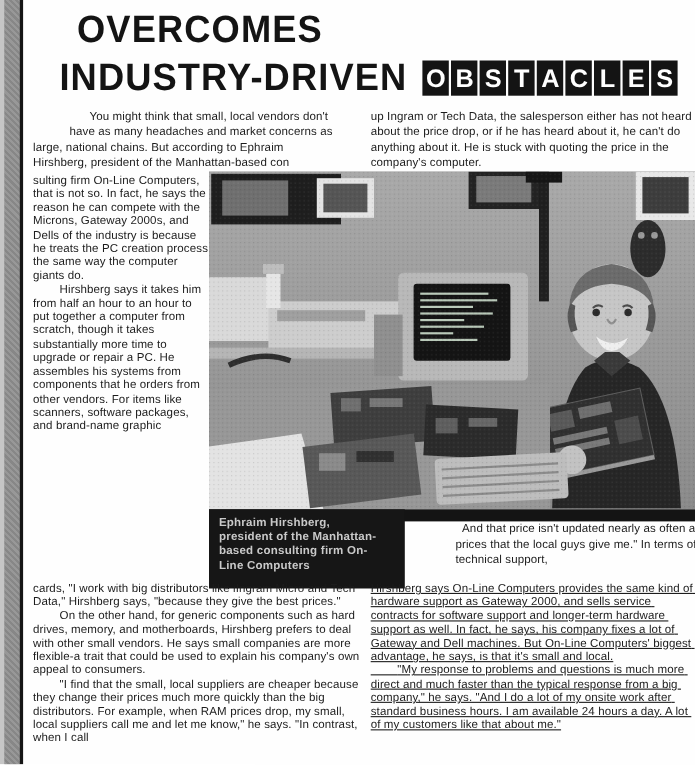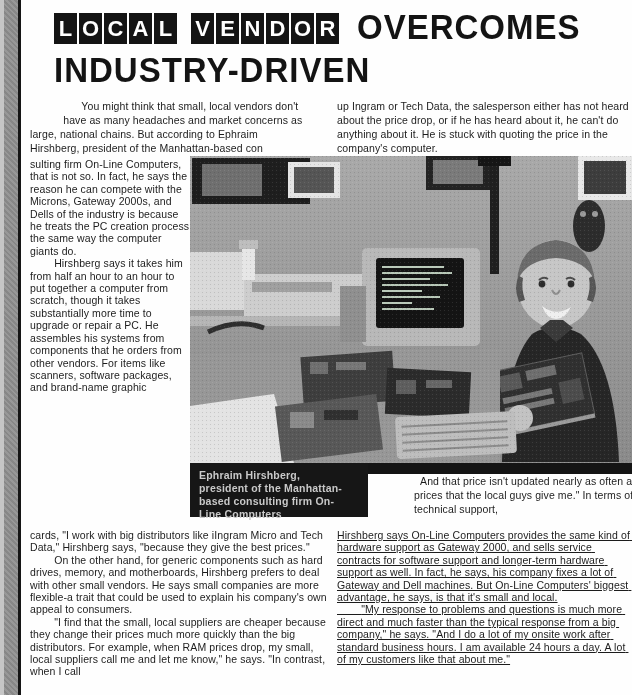--- a/index.html
+++ b/index.html
@@ -32,41 +32,41 @@
   #col-right-top{ left:337px; top:99px;  width:292px; line-height:14px; }
   #narrow-col   { left:30px;  top:158px; width:160px; line-height:12.4px; }
   #after-caption{ left:371px; top:474px; width:260px; line-height:14px;margin-left:43px; }
   #col1-bottom  { left:30px;  top:529px; width:297px; line-height:12.4px; }
   #col2-bottom  { left:337px; top:529px; width:295px; line-height:12.4px;text-decoration:underline; }
 
   
   #photo { position:absolute; left:190px; top:156px; width:442px; height:307px; background:#8c8c8c; }
   #photo svg { display:block; }
   #caption-band { position:absolute; left:190px; top:463px; width:442px; height:11px; background:#141414; }
-  #caption-box  { position:absolute; left:190px; top:463px; width:178px; height:54px; background:#161616;
+  #caption-box  { position:absolute; left:190px; top:463px; width:178px; height:72px; background:#161616;
                   padding:6px 23px 0 9px; }
   #caption-box .cap { font-weight:700; font-size:10.5px; line-height:13px; color:#c9c9c9;
                       letter-spacing:0.2px; }
 </style>
 </head>
 <body>
 
 <div id="page">
 
   <div class="gutter-light"></div>
   <div class="gutter"></div>
   <div class="gutter-rule"></div>
 
   <div class="headline">
     <div class="hl-row hl-row1">
-      <span class="hl-boxed"><span class="hd-box">L</span><span class="hd-box">O</span><span class="hd-box">C</span><span class="hd-box">A</span><span class="hd-box">L</span><span class="hd-space"></span><span class="hd-box">V</span><span class="hd-box">E</span><span class="hd-box">N</span><span class="hd-box">D</span><span class="hd-box">O</span><span class="hd-box">R</span></span>
       <span class="hl-plain">OVERCOMES</span>
     </div>
     <div class="hl-row hl-row2">
       <span class="hl-plain hl-plain2">INDUSTRY-DRIVEN</span>
+      <span class="hl-boxed hl-boxed2"><span class="hd-box">O</span><span class="hd-box">B</span><span class="hd-box">S</span><span class="hd-box">T</span><span class="hd-box">A</span><span class="hd-box">C</span><span class="hd-box">L</span><span class="hd-box">E</span><span class="hd-box">S</span></span>
     </div>
   </div>
 
   <div id="intro" class="flow">                 You might think that small, local vendors don't
            have as many headaches and market concerns as
 large, national chains. But according to Ephraim
 Hirshberg, president of the Manhattan-based con</div>
 
   <div id="col-right-top" class="flow">up Ingram or Tech Data, the salesperson either has not heard about the price drop, or if he has heard about it, he can't do anything about it. He is stuck with quoting the price in the company's computer.</div>
 

